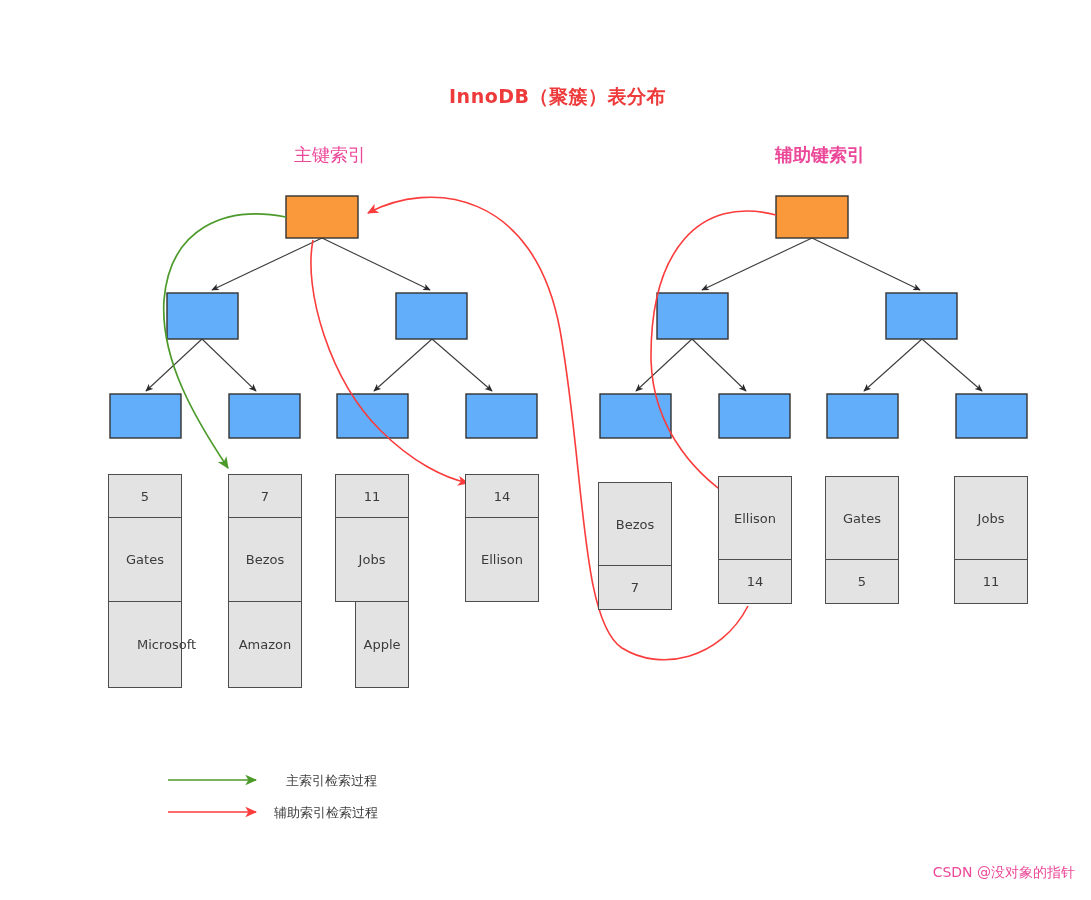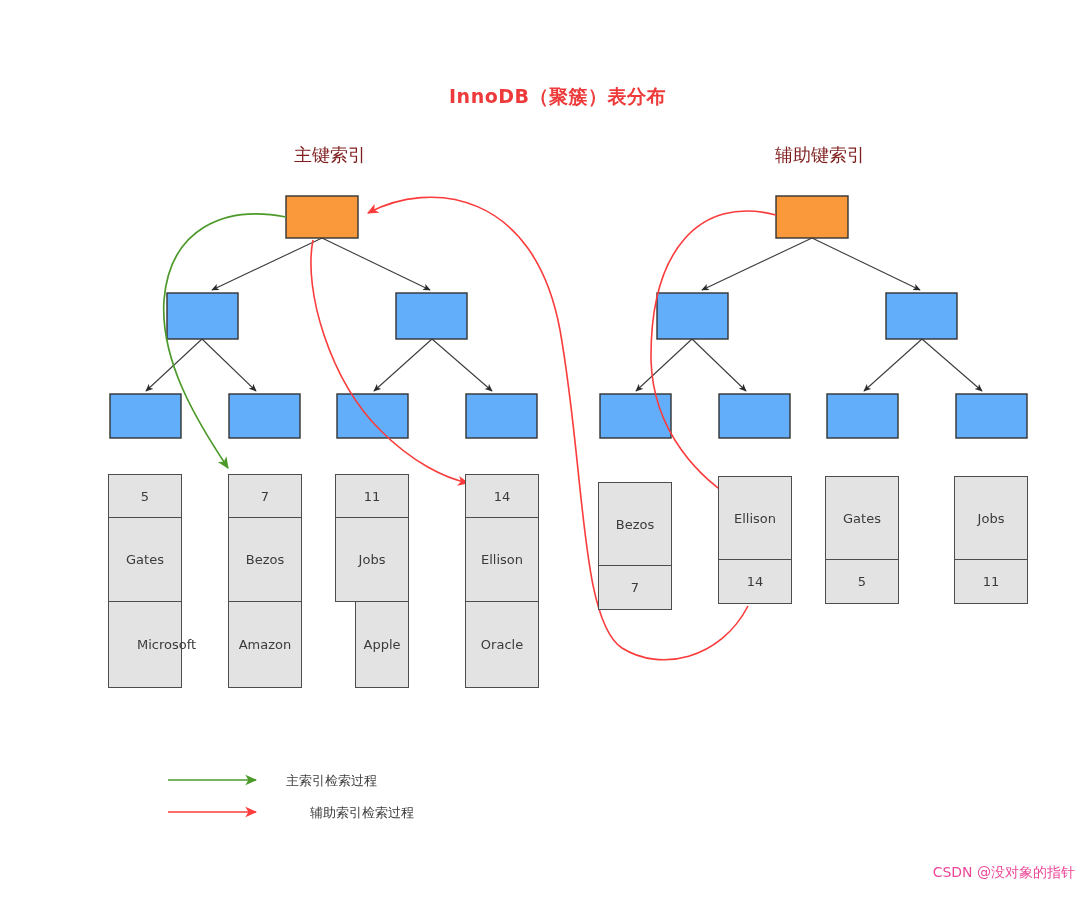--- a/index.html
+++ b/index.html
@@ -8,21 +8,21 @@
     font-family:"DejaVu Sans","Liberation Sans",sans-serif;
     overflow:hidden;position:relative;
   }
   #stage{position:absolute;left:0;top:0;width:1091px;height:900px;}
   #diagram{position:absolute;left:0;top:0;width:1091px;height:900px;}
   .ttl{
     position:absolute;left:12px;top:52px;width:1091px;text-align:center;
     color:#ee3a3a;font-weight:bold;font-size:19px;letter-spacing:.5px;margin-top:32px;
   }
   .sectlbl{
-    position:absolute;color:#7f1d1d;font-size:18px;text-align:center;
+    position:absolute;color:#ec4899;font-size:18px;text-align:center;
     white-space:nowrap;
   }
   .lgd{
     position:absolute;color:#3c3c3c;font-size:13px;white-space:nowrap;
   }
   .wm{
     position:absolute;right:16px;bottom:18px;color:#ec4899;font-size:14px;
     white-space:nowrap;
   }
   .recbox{position:absolute;box-sizing:border-box;}
@@ -34,21 +34,21 @@
   .cell + .cell{border-top:none;}
 </style>
 </head>
 <body>
 
 <div id="stage">
 
   <div class="ttl">InnoDB（聚簇）表分布</div>
 
   <div class="sectlbl" style="left:240px;top:143px;width:180px;">主键索引</div>
-  <div class="sectlbl" style="left:730px;top:143px;width:180px;">辅助键索引</div>
+  <div class="sectlbl" style="left:730px;top:143px;width:180px;font-weight:bold;">辅助键索引</div>
 
   <svg id="diagram" viewBox="0 0 1091 900">
     <defs>
       <marker id="ah-dark" viewBox="0 0 10 10" refX="9" refY="5" markerWidth="7" markerHeight="7" orient="auto-start-reverse">
         <path d="M0,0.6 L10,5 L0,9.4 L2.6,5 Z" fill="#2b2b2b"></path>
       </marker>
       <marker id="ah-green" viewBox="0 0 10 10" refX="9" refY="5" markerWidth="7" markerHeight="7" orient="auto-start-reverse">
         <path d="M0,0.6 L10,5 L0,9.4 L2.6,5 Z" fill="#4c9a2a"></path>
       </marker>
       <marker id="ah-red" viewBox="0 0 10 10" refX="9" refY="5" markerWidth="7" markerHeight="7" orient="auto-start-reverse">
@@ -116,21 +116,20 @@
 
   <div class="recbox" style="left:335px;top:474px;width:74px;">
     <div class="cell" style="height:44px;">11</div>
     <div class="cell" style="height:84px;">Jobs</div>
     <div class="cell" style="height:86px;margin-left:20px;">Apple</div>
   </div>
 
   <div class="recbox" style="left:465px;top:474px;width:74px;">
     <div class="cell" style="height:44px;">14</div>
     <div class="cell" style="height:84px;">Ellison</div>
-    <div class="cell" style="height:86px;">Oracle</div>
   </div>
 
   <div class="recbox" style="left:598px;top:482px;width:74px;">
     <div class="cell" style="height:84px;">Bezos</div>
     <div class="cell" style="height:44px;">7</div>
   </div>
 
   <div class="recbox" style="left:718px;top:476px;width:74px;">
     <div class="cell" style="height:84px;">Ellison</div>
     <div class="cell" style="height:44px;">14</div>
@@ -140,17 +139,17 @@
     <div class="cell" style="height:84px;">Gates</div>
     <div class="cell" style="height:44px;">5</div>
   </div>
 
   <div class="recbox" style="left:954px;top:476px;width:74px;">
     <div class="cell" style="height:84px;">Jobs</div>
     <div class="cell" style="height:44px;">11</div>
   </div>
 
   <div class="lgd" style="left:286px;top:772px;">主索引检索过程</div>
-  <div class="lgd" style="left:274px;top:804px;margin-left:36px;">辅助索引检索过程</div>
+  <div class="lgd" style="left:274px;top:804px;">辅助索引检索过程</div>
 
   <div class="wm">CSDN @没对象的指针</div>
 
 </div>
 
 </body></html>

